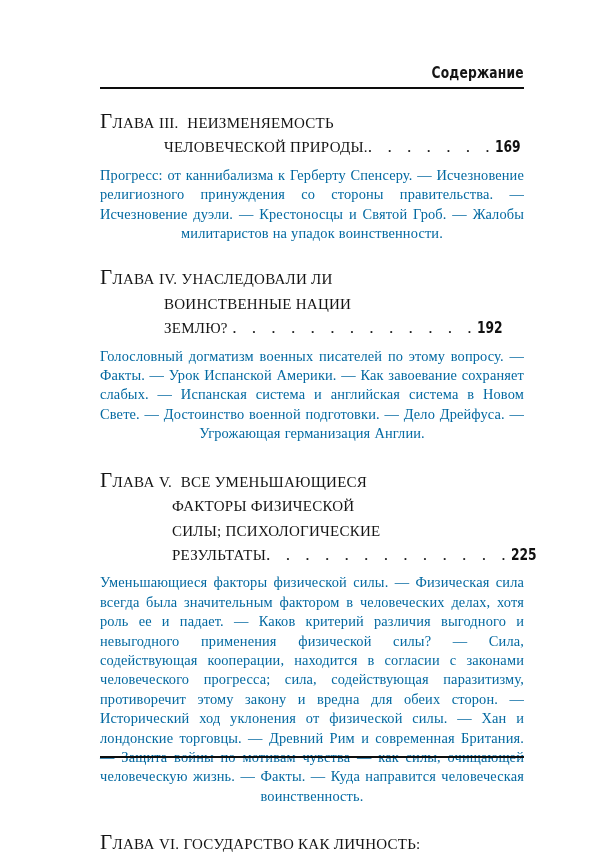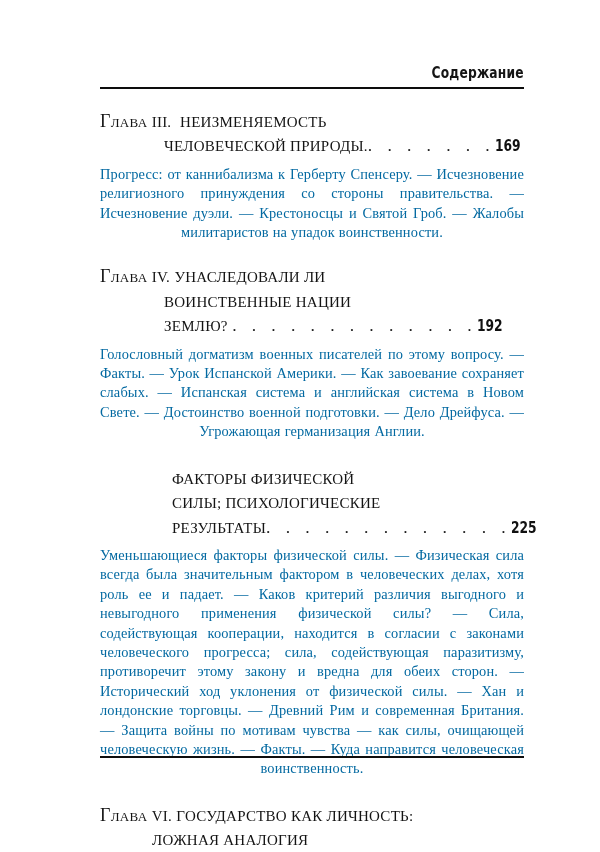--- a/index.html
+++ b/index.html
@@ -70,21 +70,21 @@
   .ch-head {
     font-size: 17.6px;
     line-height: 23.4px;
     color: #141414;
     white-space: nowrap;
   }
   .ch-line { display: block; white-space: nowrap; }
 
   .ch-label {
     font-variant: small-caps;
-    font-size: 18px;
+    font-size: 21px;
     letter-spacing: 0.3px;
     display: inline-block;
   }
   .ch-num-rom {
     font-size: 15px;
     letter-spacing: 0.2px;
   }
   .ch-title {
     font-size: 15px;
     letter-spacing: 0.25px;
@@ -157,20 +157,21 @@
         <span class="ch-line"><span class="ch-label">Глава</span><span>&nbsp;</span><span class="ch-num-rom">IV.</span><span>&nbsp;</span><span class="ch-title">УНАСЛЕДОВАЛИ ЛИ</span></span>
         <span class="ch-line ind-4"><span class="ch-title">ВОИНСТВЕННЫЕ НАЦИИ</span></span>
         <span class="ch-line ind-4"><span class="ch-title">ЗЕМЛЮ?</span><span>&nbsp;</span><span class="leader">. . . . . . . . . . . . .</span><span class="pageno">192</span></span>
       </div>
       <p class="desc">Голословный догматизм военных писателей по этому вопросу. — Факты. — Урок Испанской Америки. — Как завоевание сохраняет слабых. — Испанская система и английская система в Новом Свете. — Достоинство военной подготовки. — Дело Дрейфуса. — Угрожающая германизация Англии.</p>
     </div>
 
     <div class="gap-c"></div>
     <div class="entry">
       <div class="ch-head">
+        <span class="ch-line"><span class="ch-label">Глава</span><span>&nbsp;</span><span class="ch-num-rom">V.</span><span>&nbsp;&nbsp;</span><span class="ch-title">ВСЕ УМЕНЬШАЮЩИЕСЯ</span></span>
         <span class="ch-line ind-5"><span class="ch-title">ФАКТОРЫ ФИЗИЧЕСКОЙ</span></span>
         <span class="ch-line ind-5"><span class="ch-title">СИЛЫ; ПСИХОЛОГИЧЕСКИЕ</span></span>
         <span class="ch-line ind-5"><span class="ch-title">РЕЗУЛЬТАТЫ</span><span class="leader">. . . . . . . . . . . . .</span><span class="pageno">225</span></span>
       </div>
       <p class="desc">Уменьшающиеся факторы физической силы. — Физическая сила всегда была значительным фактором в человеческих делах, хотя роль ее и падает. — Каков критерий различия выгодного и невыгодного применения физической силы? — Сила, содействующая кооперации, находится в согласии с законами человеческого прогресса; сила, содействующая паразитизму, противоречит этому закону и вредна для обеих сторон. — Исторический ход уклонения от физической силы. — Хан и лондонские торговцы. — Древний Рим и современная Британия. — Защита войны по мотивам чувства — как силы, очищающей человеческую жизнь. — Факты. — Куда направится человеческая воинственность.</p>
     </div>
 
     <div class="gap-c"></div>
     <div class="entry">
       <div class="ch-head">

